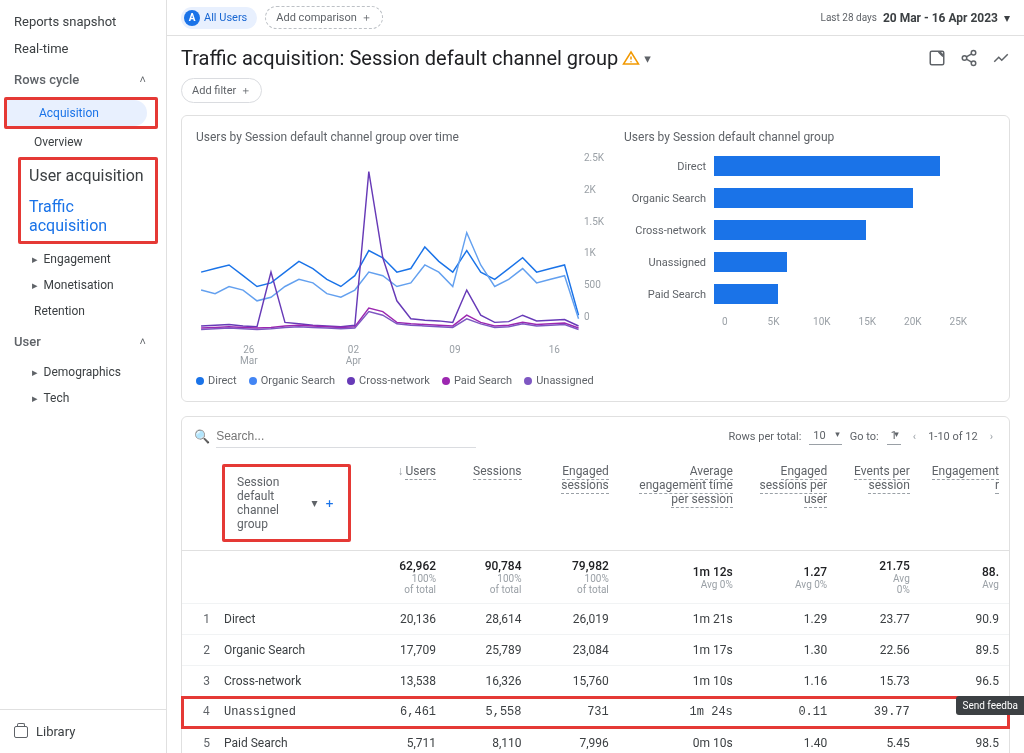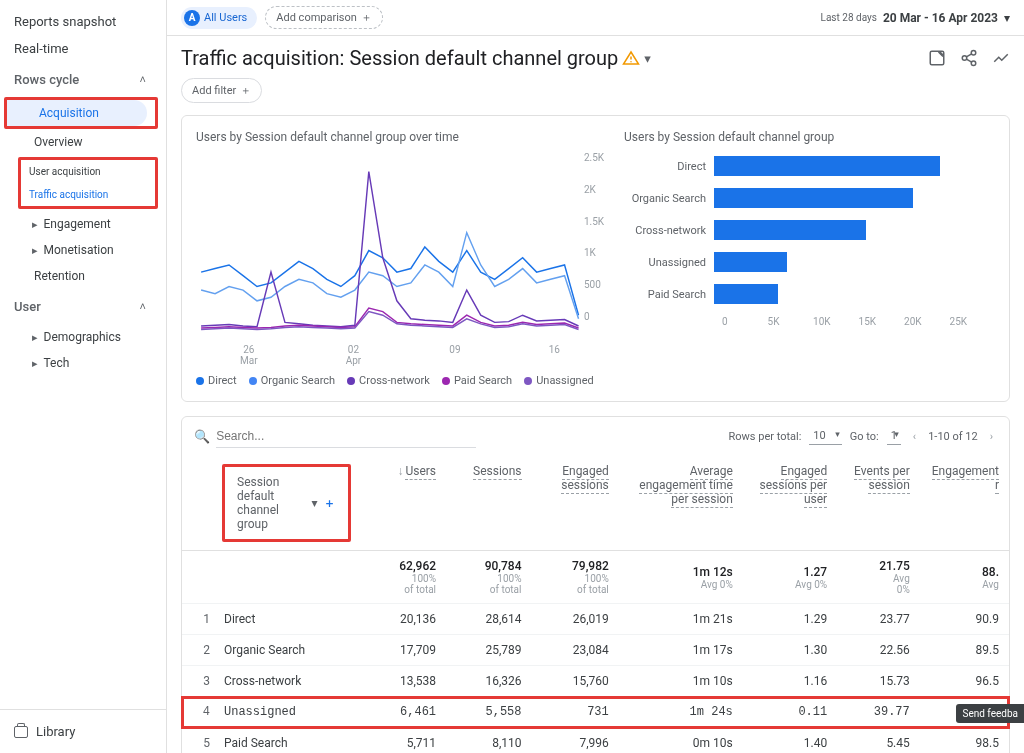--- a/index.html
+++ b/index.html
@@ -2,21 +2,21 @@
 <html><head>
 <meta charset="utf-8">
 <style>
 * { box-sizing: border-box; margin: 0; padding: 0; }
 body { font-family: Roboto, Arial, sans-serif; font-size: 13px; color: #3c4043; background: #fff; width: 1024px; height: 753px; overflow: hidden; display: flex; }
 .sidebar { width: 167px; border-right: 1px solid #e0e0e0; display: flex; flex-direction: column; padding-top: 8px; }
 .sb-item { padding: 6px 14px; font-size: 13px; color: #3c4043; cursor: pointer; display: flex; align-items: center; }
 .sb-item.active { background: #e8f0fe; color: #1a73e8; border-radius: 0 16px 16px 0; margin-right: 8px; }
 .sb-section { display: flex; align-items: center; justify-content: space-between; padding: 10px 14px; font-size: 13px; color: #5f6368; font-weight: 500; }
 .sub { padding-left: 32px; font-size: 12px; }
-.sub2 { padding-left: 42px; font-size: 10px; }
+.sub2 { padding-left: 42px; font-size: 16px; }
 .hl-red { border: 3px solid #e53935; border-radius: 2px; }
 .hl-wrap1 { margin: 0 8px 0 4px; }
 .hl-wrap2 { margin: 2px 8px 2px 18px; }
 .hl-wrap3 { margin: 0; }
 .chev { font-size: 11px; color: #5f6368; margin-right: 6px; }
 .lib { margin-top: auto; padding: 14px; border-top: 1px solid #e0e0e0; display:flex; align-items:center; gap:8px; font-size:13px; }
 .lib-ic { width:14px; height:12px; border:1.5px solid #5f6368; border-radius:2px; position:relative; }
 .lib-ic::before { content:''; position:absolute; top:-4px; left:2px; width:6px; height:2px; border:1.5px solid #5f6368; border-bottom:none; border-radius:2px 2px 0 0; }
 
 .main { flex:1; display:flex; flex-direction:column; overflow:hidden; }
@@ -76,21 +76,21 @@
 .tbl td { text-align:right; padding:8px 10px; border-bottom:1px solid #f1f3f4; }
 .tbl td.first { text-align:left; }
 .idx { display:inline-block; width:18px; text-align:right; margin-right:14px; color:#5f6368; }
 .totals td { font-weight:500; color:#202124; }
 .totals .sub { font-size:10px; color:#9aa0a6; font-weight:400; display:block; }
 .dim-sel { display:inline-flex; align-items:center; padding:6px 10px; font-size:12px; color:#5f6368; }
 .dim-sel .plus { color:#1a73e8; font-weight:bold; margin-left:6px; }
 .sort-arr { color:#9aa0a6; margin-right:2px; }
 .row-hl { outline:3px solid #e53935; outline-offset:-2px;font-family:Liberation Mono, monospace; }
 
-.feedback { position:fixed; bottom:30px; right:0; background:#3c4043; color:#fff; font-size:10px; padding:4px 6px; border-radius:3px 0 0 3px; }
+.feedback { position:fixed; bottom:38px; right:0; background:#3c4043; color:#fff; font-size:10px; padding:4px 6px; border-radius:3px 0 0 3px; }
 </style>
 </head>
 <body>
 
 <div class="sidebar">
   <div class="sb-item">Reports snapshot</div>
   <div class="sb-item">Real-time</div>
   <div class="sb-section">
     <span>Rows cycle</span>
     <span class="chev">˄</span>

